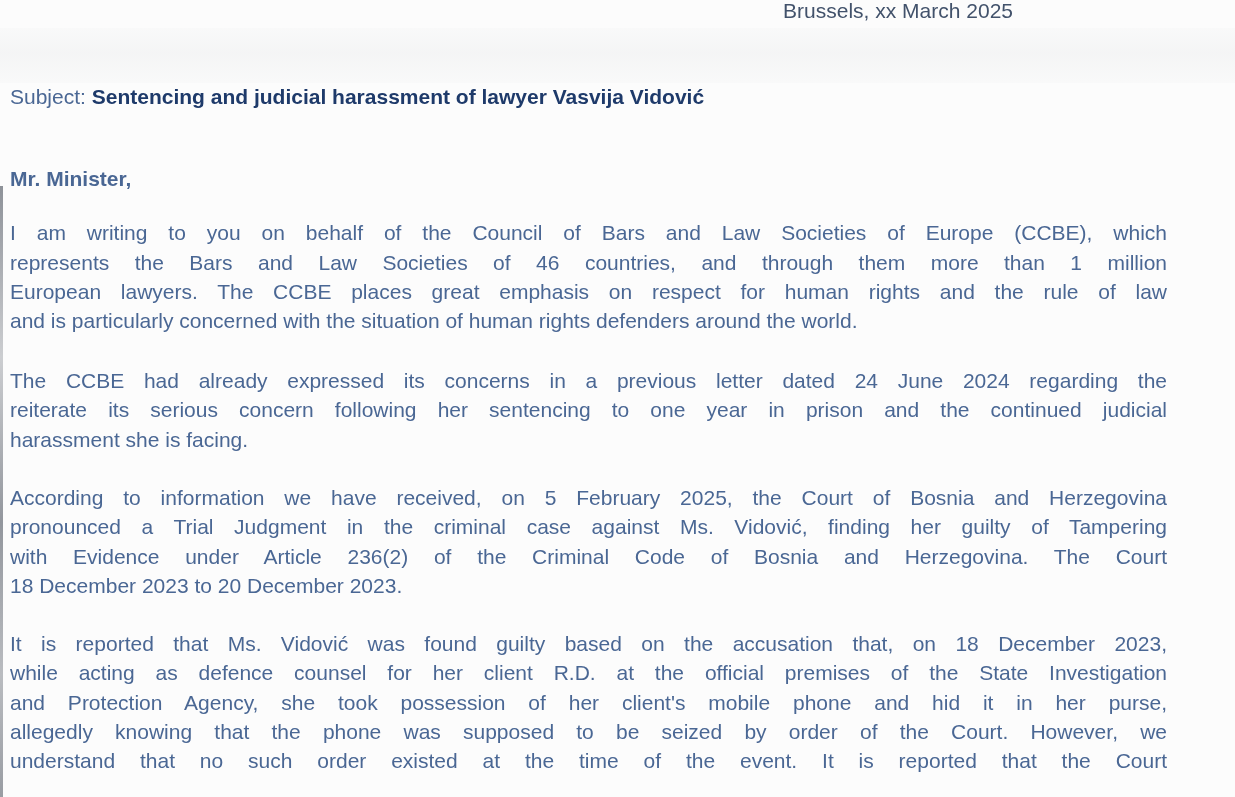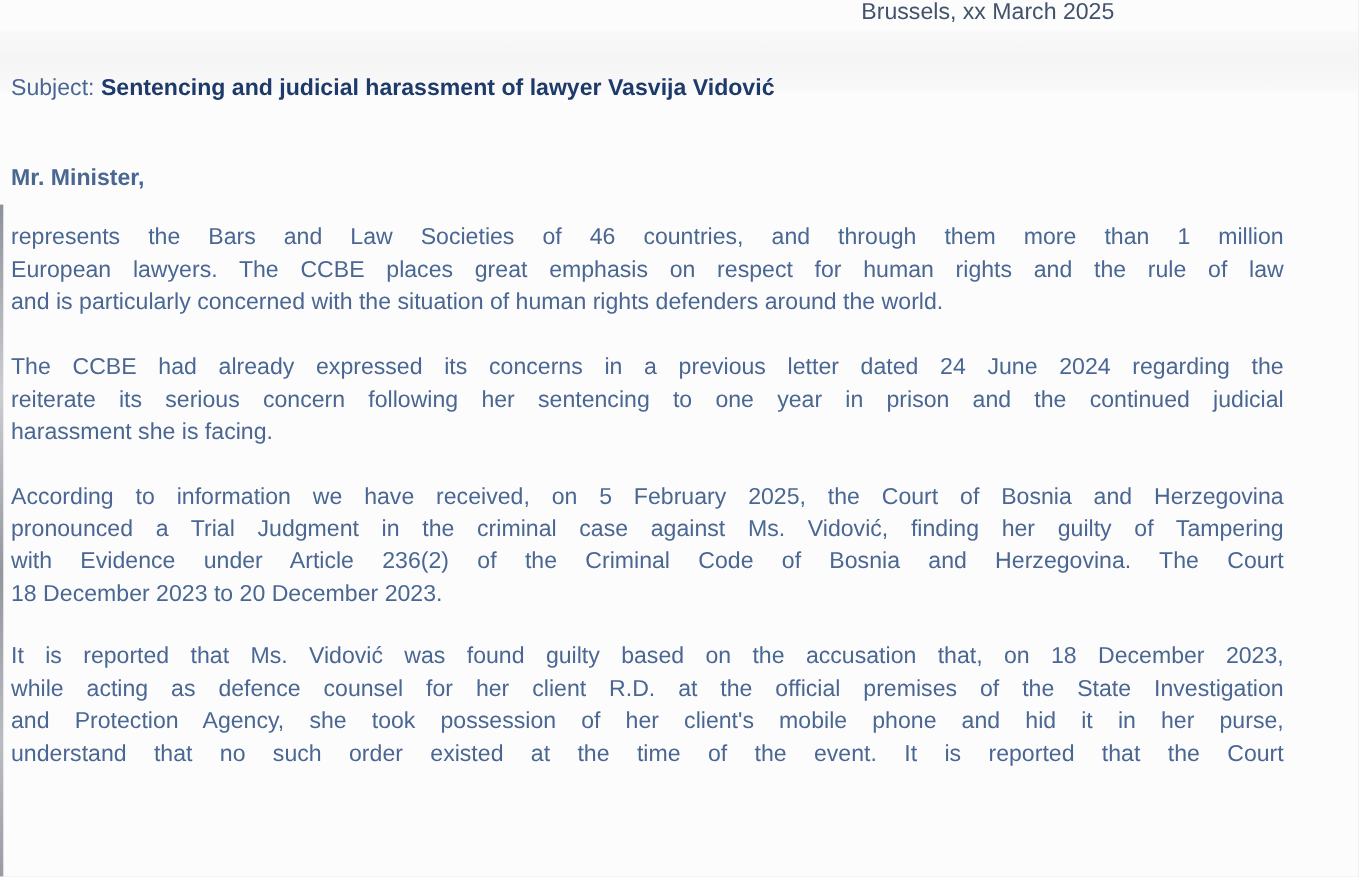--- a/index.html
+++ b/index.html
@@ -31,21 +31,21 @@
   .content { position: relative; padding: 0 68px 0 10px; }
   .line { line-height: 29.4px; }
   .just { text-align: justify; text-align-last: justify; }
   .dateline {
     margin-top: -4px;
     padding-right: 154px; 
     text-align: right;
     line-height: 29.4px;
     color: #42526b;
   }
-  .subject { margin-top: 40px; line-height: 29.4px; }
+  .subject { margin-top: 57px; line-height: 29.4px; }
   .subject .subject-title { font-weight: 700; color: #1e3a6a; }
   .salutation { margin-top: 52px; line-height: 29.4px; font-weight: bold; }
   .para-1 { margin-top: 25px; }
   .para-2 { margin-top: 30px; }
   .para-3 { margin-top: 29px; }
   .para-4 { margin-top: 28px; }
 </style>
 </head>
 <body>
 
@@ -59,20 +59,21 @@
 
     <div class="subject">
       <span>Subject:</span>
       <span> </span>
       <span class="subject-title">Sentencing and judicial harassment of lawyer Vasvija Vidović</span>
     </div>
 
     <div class="salutation">Mr. Minister,</div>
 
     <div class="para-1">
+      <div class="line just">I am writing to you on behalf of the Council of Bars and Law Societies of Europe (CCBE), which</div>
       <div class="line just">represents the Bars and Law Societies of 46 countries, and through them more than 1 million</div>
       <div class="line just">European lawyers. The CCBE places great emphasis on respect for human rights and the rule of law</div>
       <div class="line">and is particularly concerned with the situation of human rights defenders around the world.</div>
     </div>
 
     <div class="para-2">
       <div class="line just">The CCBE had already expressed its concerns in a previous letter dated 24 June 2024 regarding the</div>
       <div class="line just">reiterate its serious concern following her sentencing to one year in prison and the continued judicial</div>
       <div class="line">harassment she is facing.</div>
     </div>
@@ -81,17 +82,18 @@
       <div class="line just">According to information we have received, on 5 February 2025, the Court of Bosnia and Herzegovina</div>
       <div class="line just">pronounced a Trial Judgment in the criminal case against Ms. Vidović, finding her guilty of Tampering</div>
       <div class="line just">with Evidence under Article 236(2) of the Criminal Code of Bosnia and Herzegovina. The Court</div>
       <div class="line">18 December 2023 to 20 December 2023.</div>
     </div>
 
     <div class="para-4">
       <div class="line just">It is reported that Ms. Vidović was found guilty based on the accusation that, on 18 December 2023,</div>
       <div class="line just">while acting as defence counsel for her client R.D. at the official premises of the State Investigation</div>
       <div class="line just">and Protection Agency, she took possession of her client's mobile phone and hid it in her purse,</div>
+      <div class="line just">allegedly knowing that the phone was supposed to be seized by order of the Court. However, we</div>
       <div class="line just">understand that no such order existed at the time of the event. It is reported that the Court</div>
     </div>
 
   </div>
 </div>
 
 </body></html>

